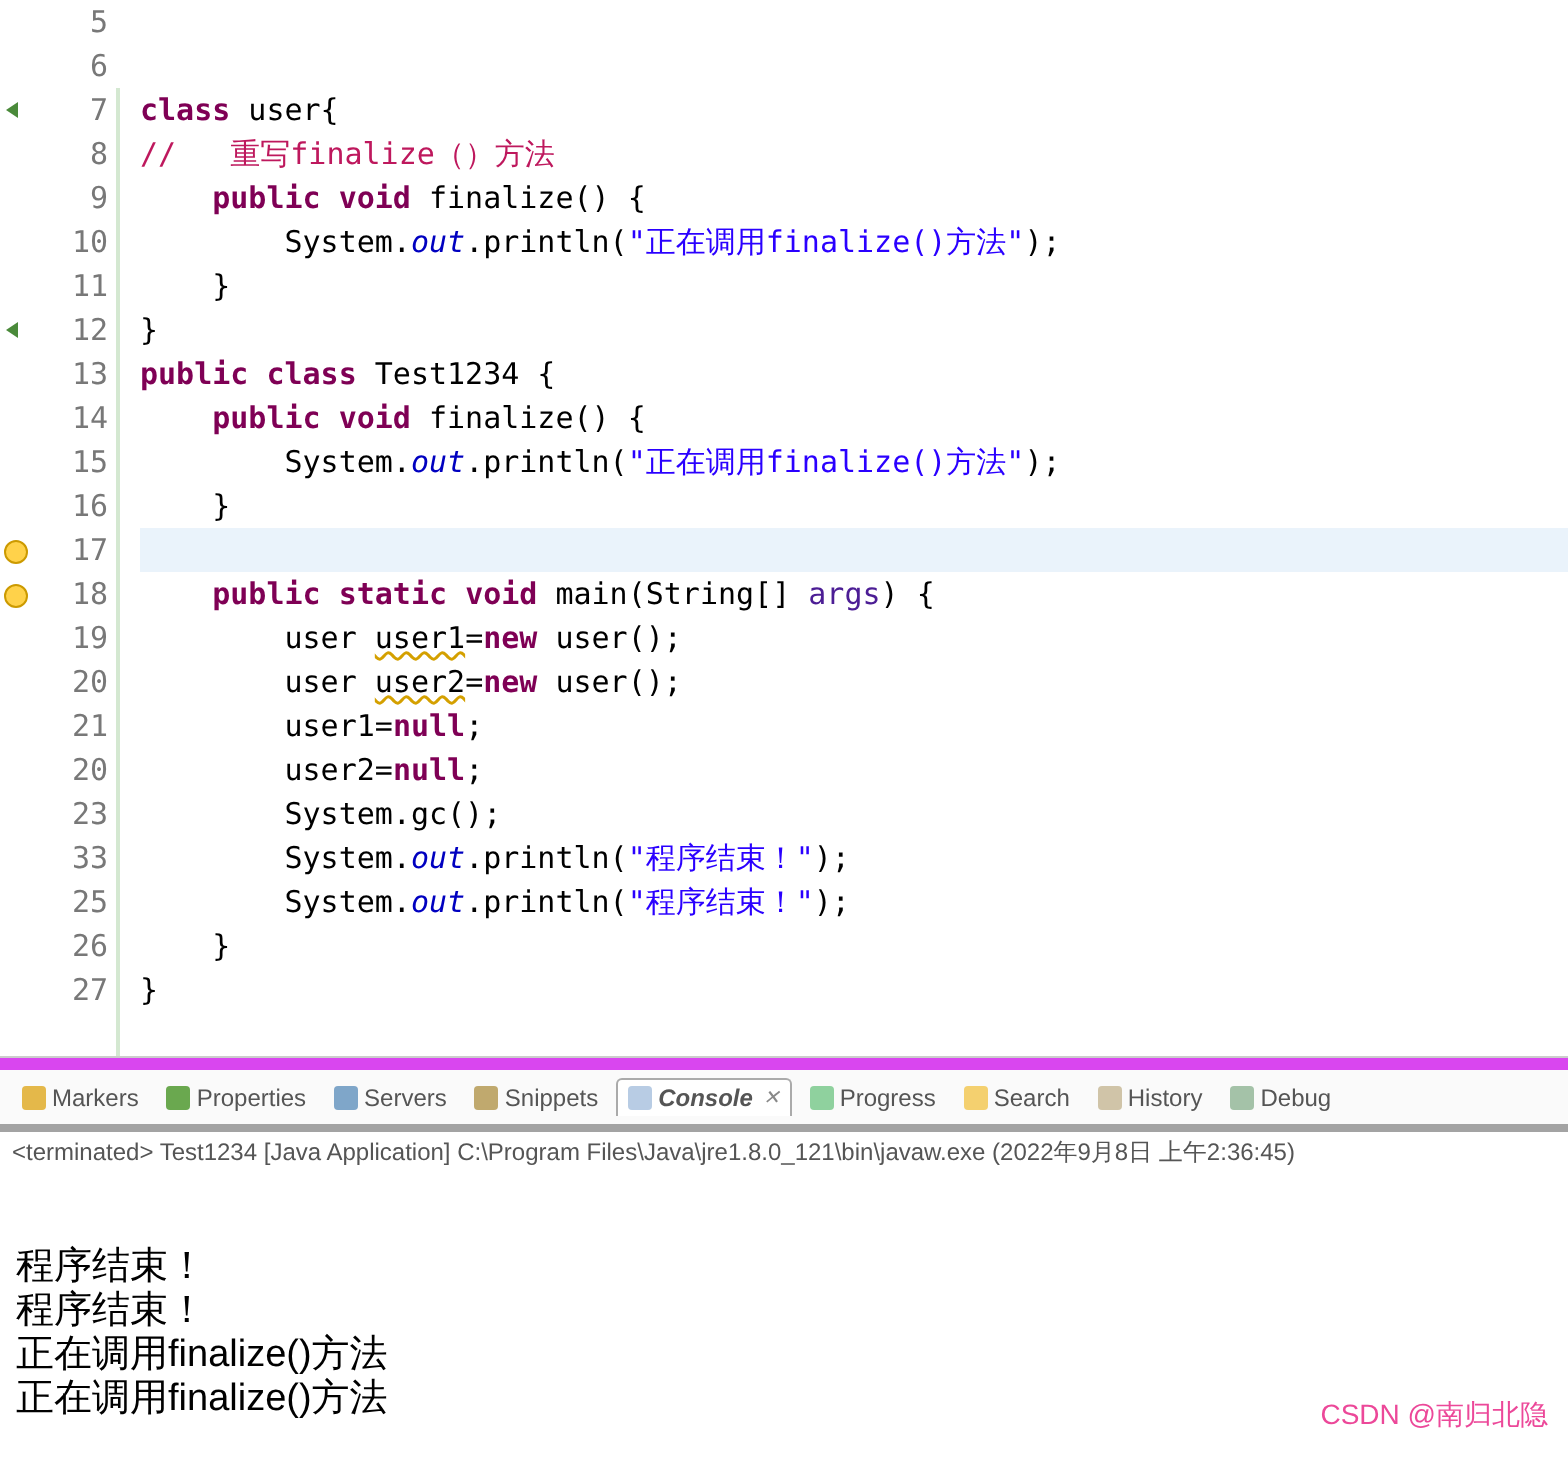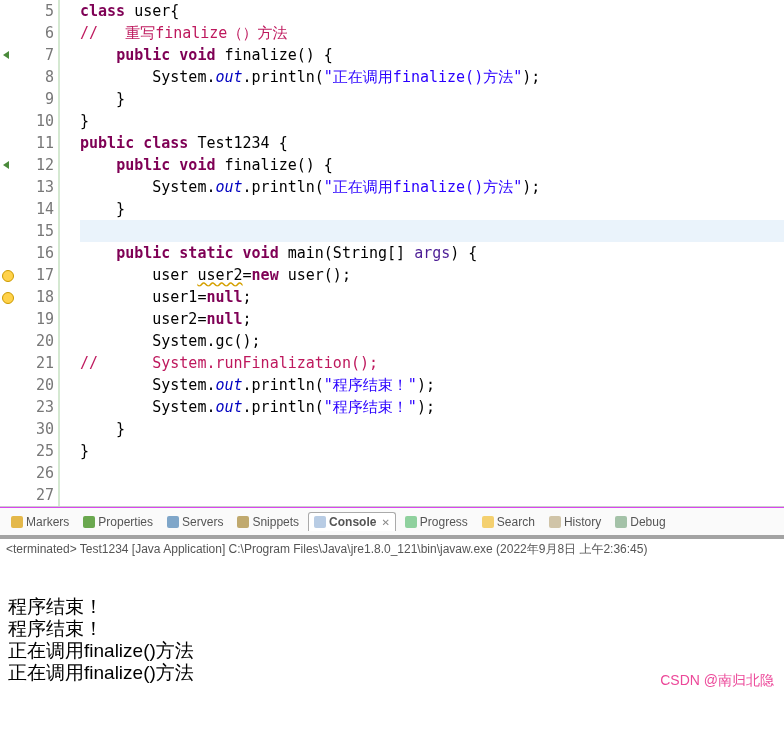--- a/index.html
+++ b/index.html
@@ -49,58 +49,60 @@
     position: absolute;
     left: 2px; top: 6px;
     width: 10px; height: 10px;
     background: #ffd24a;
     border-radius: 50%;
     border: 1px solid #cc9a00;
   }
   .code {
     flex: 1;
     border-left: 2px solid #d4e8d1;
-    padding-left: 20px;
-    position: relative;
+    padding-left: 10px;
+    position: relative;
+    margin-top: 44px;
   }
   .code .line {
     height: 22px;
     line-height: 22px;
     white-space: pre;
   }
   .hl { background: #eaf3fb; }
   .kw { color: #7f0055; font-weight: bold; }
   .com { color: #be185d; }
   .fld { color: #0000c0; font-style: italic; text-align: right; }
   .str { color: #2a00ff; }
   .warn { text-decoration: underline wavy #d4a000; }
   .fld2 { color: #4c1d95; }
   
   .tabbar {
-    border-top: 1px solid #d946ef;
+    border-top: 6px solid #d946ef;
     display: flex;
     align-items: center;
     gap: 4px;
     padding: 4px 6px;
     font-family: Tahoma, sans-serif;
     font-size: 12px;
     color: #555;
     background: #fafafa;
   }
   .tabbar .tab {
     display: flex;
     align-items: center;
     gap: 3px;
     padding: 2px 5px;
   }
   .tabbar .tab.active {
     background: #fff;
     border: 1px solid #aaa;
     border-bottom: none;
     border-radius: 3px 3px 0 0;
+    font-style: italic;
   }
   .ticon {
     width: 12px; height: 12px;
     display: inline-block;
   }
   .status {
     font-family: Tahoma, sans-serif;
     font-size: 12px;
     color: #555;
     padding: 2px 6px;
@@ -167,43 +169,43 @@
         <div class="ln">14</div>
         <div class="ln">15</div>
         <div class="ln">16</div>
         <div class="ln">17</div>
         <div class="ln">18</div>
         <div class="ln">19</div>
         <div class="ln">20</div>
         <div class="ln">21</div>
         <div class="ln">20</div>
         <div class="ln">23</div>
-        <div class="ln">30</div>
+        <div class="ln">33</div>
         <div class="ln">25</div>
         <div class="ln">26</div>
         <div class="ln">27</div>
       </div>
     <div class="code" id="code">
         <div class="line"><span class="kw">class</span><span> user{</span></div>
         <div class="line"><span class="com">//   重写finalize（）方法</span></div>
         <div class="line"><span>    </span><span class="kw">public</span><span> </span><span class="kw">void</span><span> finalize() {</span></div>
         <div class="line"><span>        System.</span><span class="fld">out</span><span>.println(</span><span class="str">"正在调用finalize()方法"</span><span>);</span></div>
         <div class="line"><span>    }</span></div>
         <div class="line"><span>}</span></div>
         <div class="line"><span class="kw">public</span><span> </span><span class="kw">class</span><span> Test1234 {</span></div>
         <div class="line"><span>    </span><span class="kw">public</span><span> </span><span class="kw">void</span><span> finalize() {</span></div>
         <div class="line"><span>        System.</span><span class="fld">out</span><span>.println(</span><span class="str">"正在调用finalize()方法"</span><span>);</span></div>
         <div class="line"><span>    }</span></div>
         <div class="line hl"><span></span></div>
         <div class="line"><span>    </span><span class="kw">public</span><span> </span><span class="kw">static</span><span> </span><span class="kw">void</span><span> main(String[] </span><span class="fld2">args</span><span>) {</span></div>
+        <div class="line"><span>        user </span><span class="warn">user1</span><span>=</span><span class="kw">new</span><span> user();</span></div>
         <div class="line"><span>        user </span><span class="warn">user2</span><span>=</span><span class="kw">new</span><span> user();</span></div>
         <div class="line"><span>        user1=</span><span class="kw">null</span><span>;</span></div>
         <div class="line"><span>        user2=</span><span class="kw">null</span><span>;</span></div>
         <div class="line"><span>        System.gc();</span></div>
-        <div class="line"><span class="com">//      System.runFinalization();</span></div>
         <div class="line"><span>        System.</span><span class="fld">out</span><span>.println(</span><span class="str">"程序结束！"</span><span>);</span></div>
         <div class="line"><span>        System.</span><span class="fld">out</span><span>.println(</span><span class="str">"程序结束！"</span><span>);</span></div>
         <div class="line"><span>    }</span></div>
         <div class="line"><span>}</span></div>
         <div class="line"><span></span></div>
       </div>
   </div>
 
   <div class="tabbar">
     <div class="tab">

